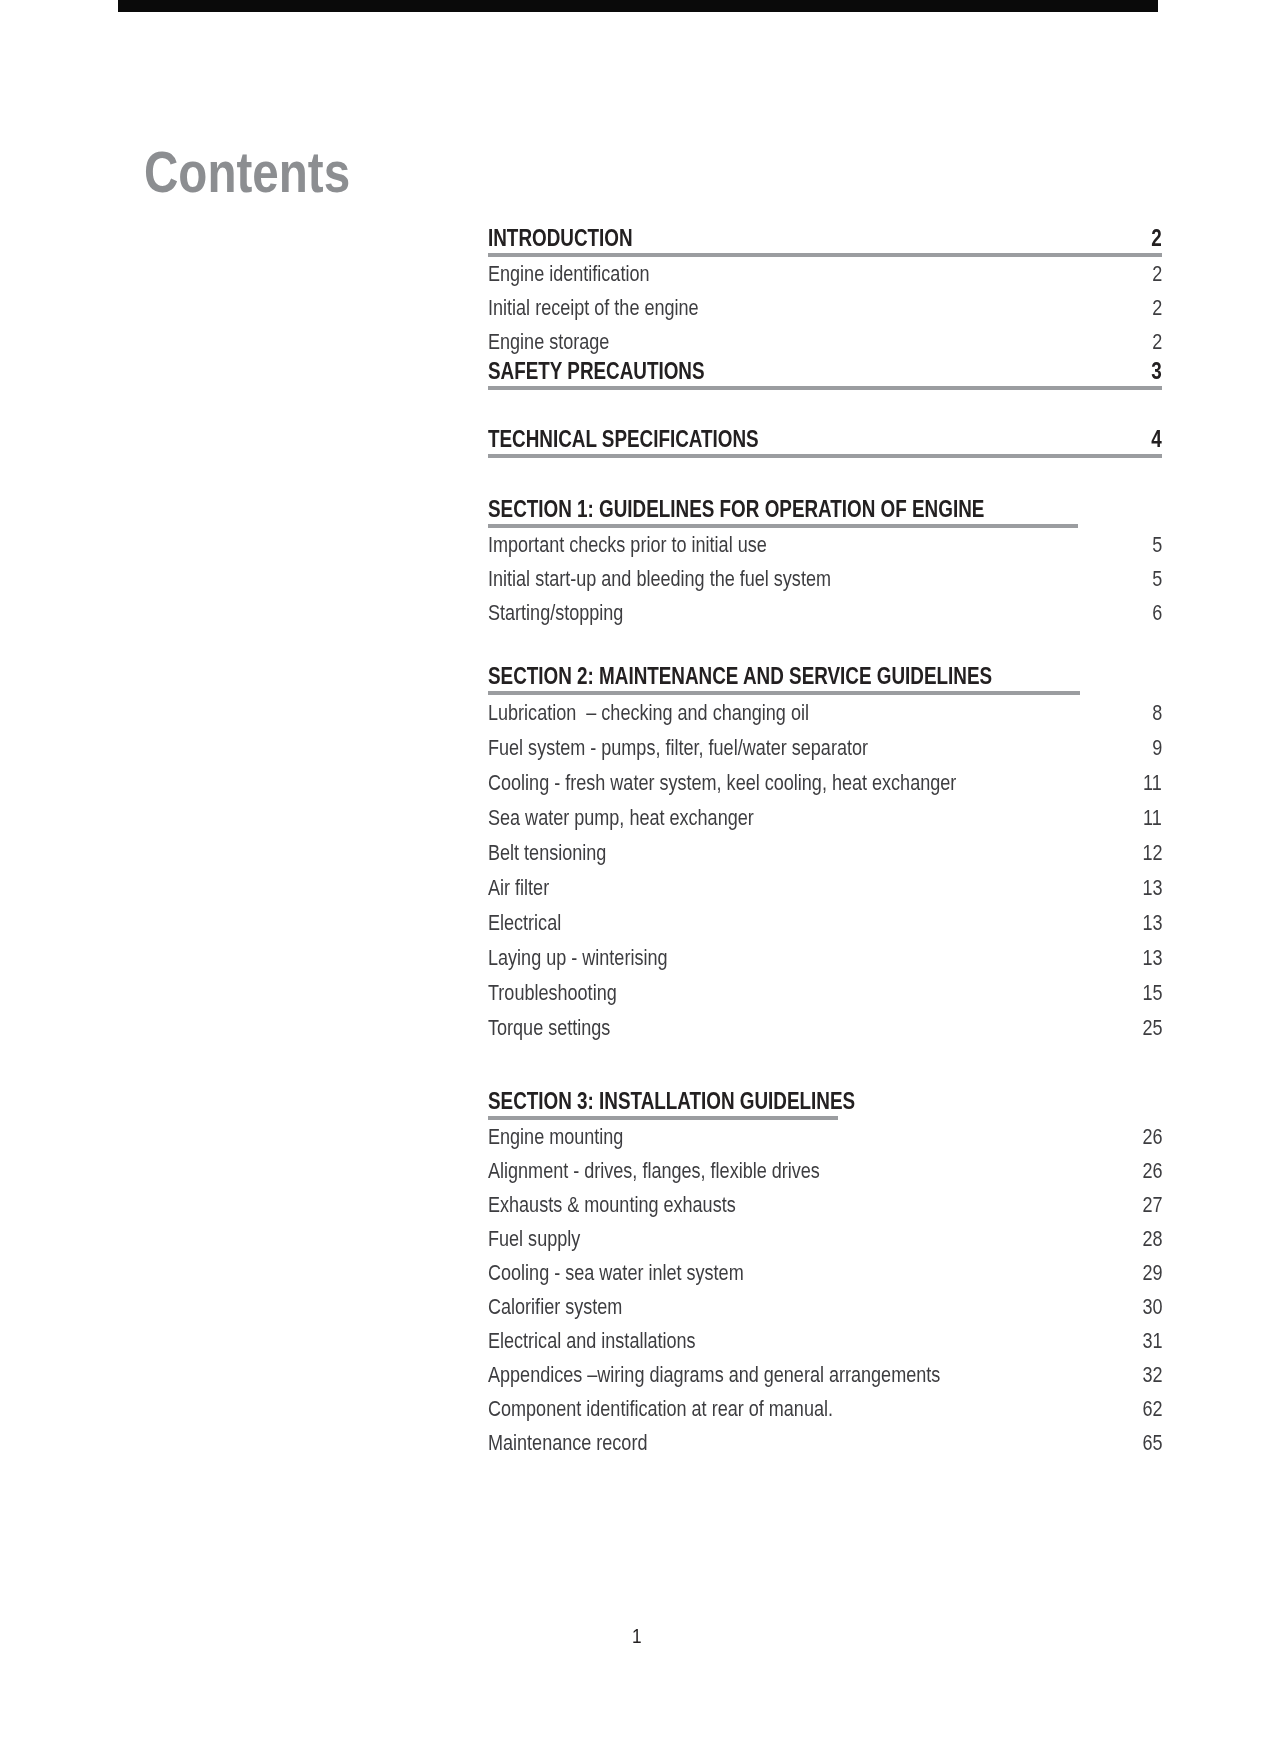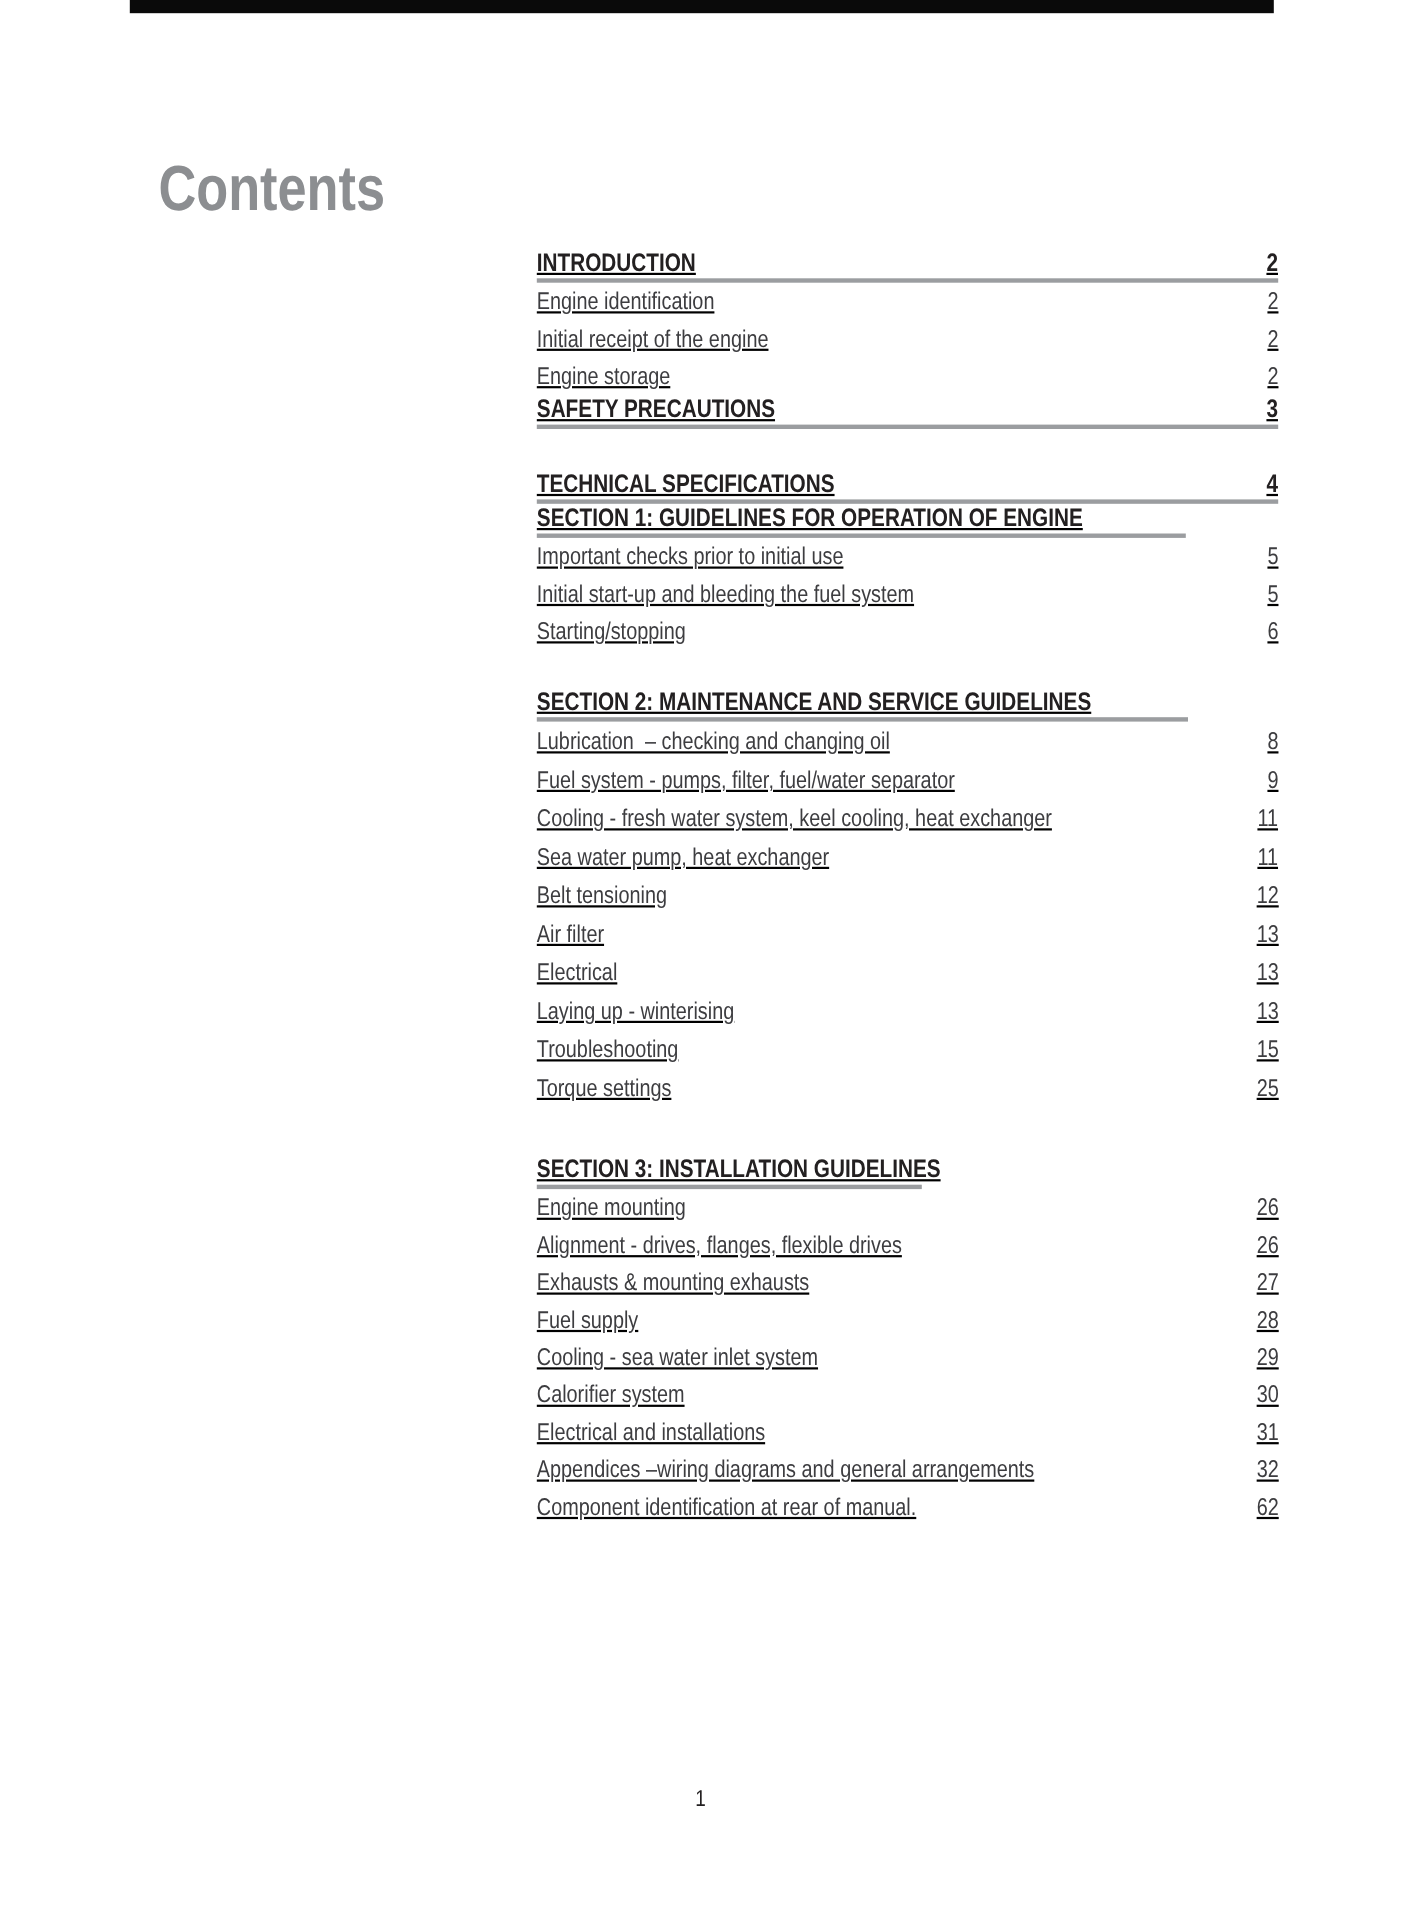--- a/index.html
+++ b/index.html
@@ -18,40 +18,40 @@
     position:absolute;left:144px;top:102px;
     font-size:58px;line-height:62px;font-weight:bold;
     color:var(--title-gray,#8c8e91);
     white-space:pre;
   }
   .cx{display:inline-block;transform:scaleX(0.82);transform-origin:0 50%;white-space:pre;}
   .cx-r{display:inline-block;transform:scaleX(0.82);transform-origin:100% 50%;white-space:pre;}
   .toc{
     position:absolute;left:488px;top:226px;width:674px;
   }
-  .sec{display:block;text-decoration:underline;}
+  .sec{display:block;}
   .sec-head{
     display:flex;justify-content:space-between;
     height:24px;line-height:24px;font-size:23px;font-weight:bold;
     color:var(--heading-text,#232021);
   }
   .rule{
     margin-top:3px;height:4px;width:674px;
     background:var(--rule-gray,#9b9da0);
   }
   .item{
     display:flex;justify-content:space-between;
     height:34px;line-height:34px;font-size:22px;
     color:var(--item-text,#3d3d40);
     gap:16px;
   }
   
   .sec:nth-child(2){}
   .sec:nth-child(3){margin-top:37px;text-align:right;}
-  .sec:nth-child(4){}
+  .sec:nth-child(4){margin-top:39px;}
   .sec:nth-child(5){margin-top:34px;}
   .sec:nth-child(6){margin-top:44px;}
   
   .sec:nth-child(4) .rule{width:590px;}
   .sec:nth-child(5) .rule{width:592px;}
   .sec:nth-child(5) .item{height:35px;line-height:35px;}
   .sec:nth-child(6) .rule{width:350px;}
   .footer{
     position:absolute;left:0;top:1622px;width:1274px;
     text-align:center;font-size:21px;line-height:28px;
@@ -196,16 +196,20 @@
           <span class="cx-r">31</span>
         </div>
         <div class="item">
           <span class="cx">Appendices –wiring diagrams and general arrangements</span>
           <span class="cx-r">32</span>
         </div>
         <div class="item">
           <span class="cx">Component identification at rear of manual.</span>
           <span class="cx-r">62</span>
         </div>
+        <div class="item">
+          <span class="cx">Maintenance record</span>
+          <span class="cx-r">65</span>
+        </div>
       </div>
     </nav>
   <div class="footer"><span class="cx" style="transform-origin:50% 50%;">1</span></div>
 </div>
 
 </body></html>

